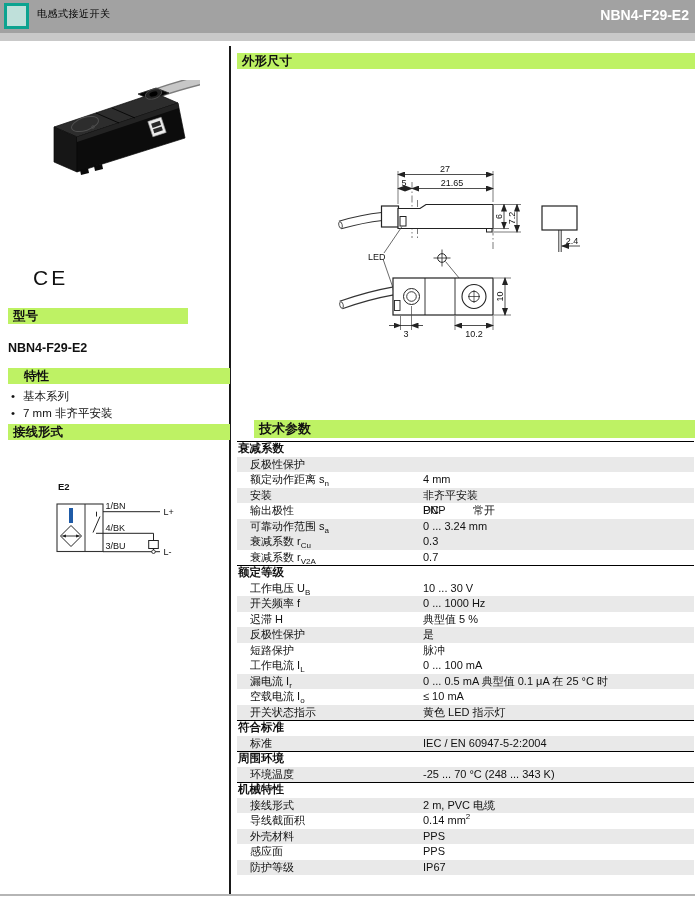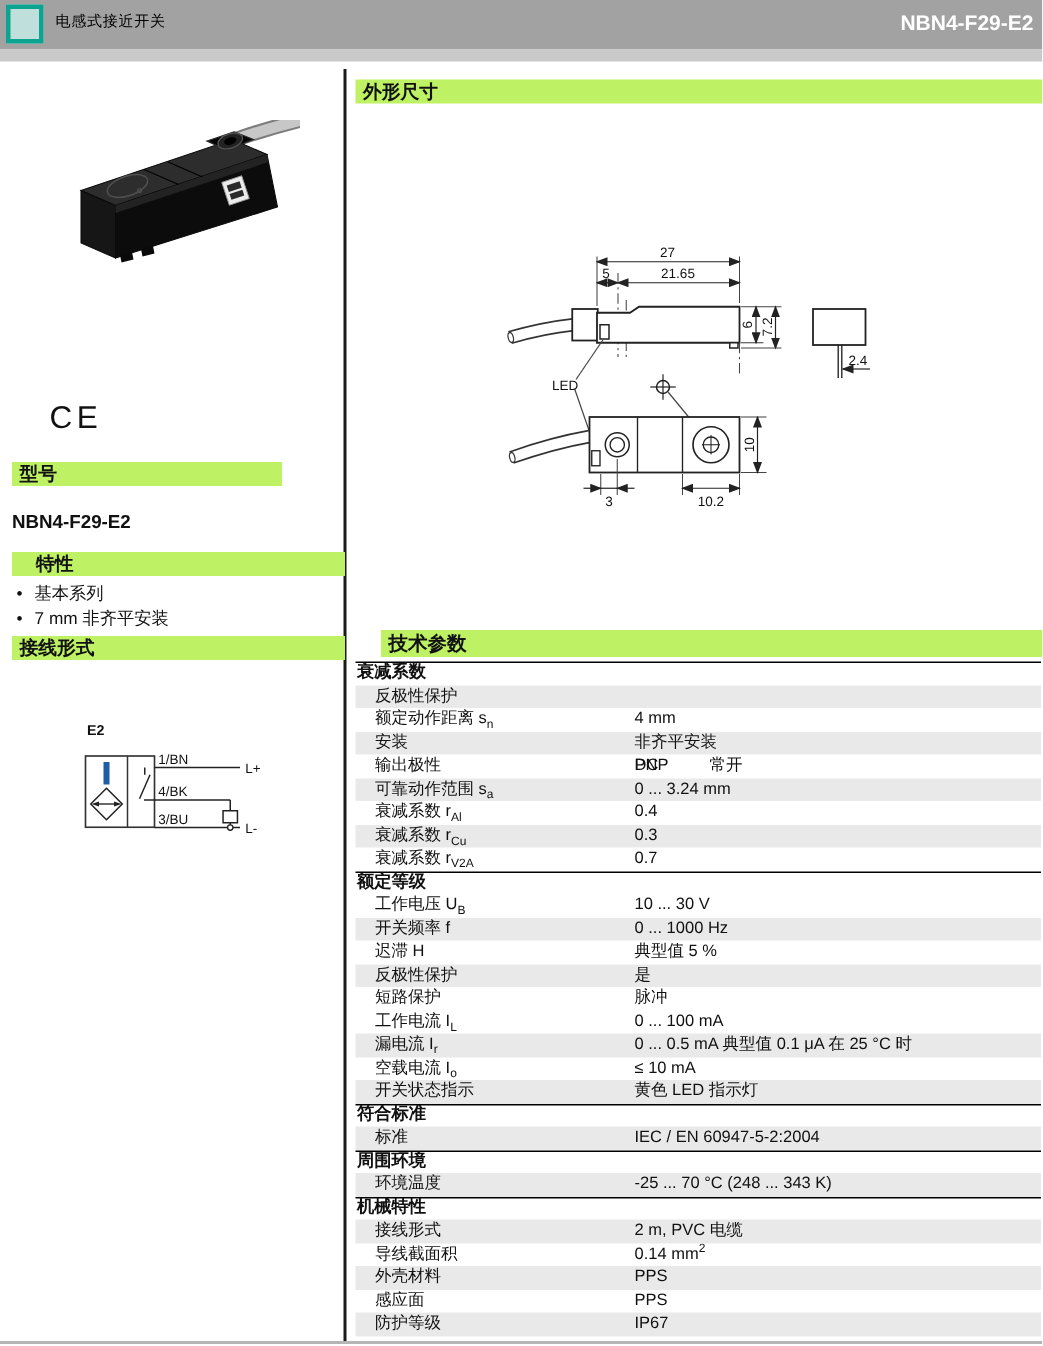--- a/index.html
+++ b/index.html
@@ -224,24 +224,20 @@
         <div class="spec-value"><span class="v1">非齐平安装</span></div>
       </div>
       <div class="spec-row">
         <div class="spec-label"><span>输出极性</span></div>
         <div class="spec-value"><span class="v1">DC</span></div>
       </div>
       <div class="spec-row shaded">
         <div class="spec-label"><span>可靠动作范围 s</span><sub>a</sub></div>
         <div class="spec-value"><span class="v1">0 ... 3.24 mm</span></div>
       </div>
-      <div class="spec-row">
-        <div class="spec-label"><span>衰减系数 r</span><sub>Al</sub></div>
-        <div class="spec-value"><span class="v1">0.4</span></div>
-      </div>
       <div class="spec-row shaded">
         <div class="spec-label"><span>衰减系数 r</span><sub>Cu</sub></div>
         <div class="spec-value"><span class="v1">0.3</span></div>
       </div>
       <div class="spec-row">
         <div class="spec-label"><span>衰减系数 r</span><sub>V2A</sub></div>
         <div class="spec-value"><span class="v1">0.7</span></div>
       </div>
       <div class="spec-head">额定等级</div>
       <div class="spec-row">

